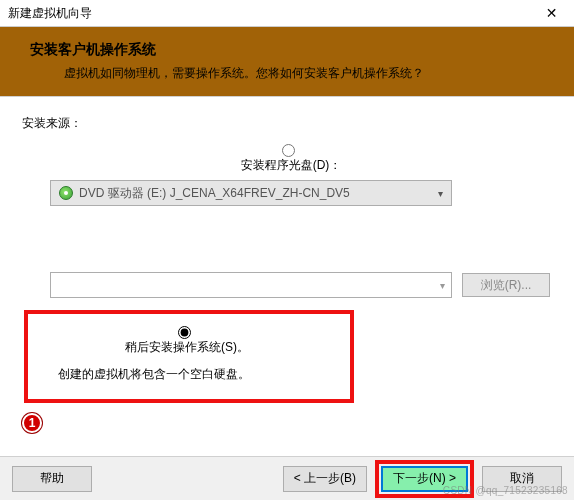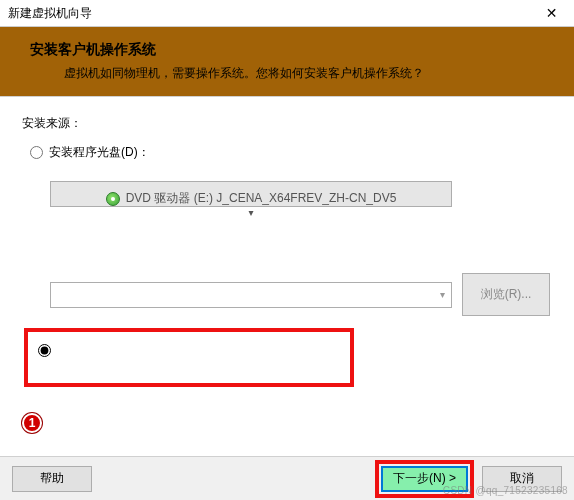--- a/index.html
+++ b/index.html
@@ -37,38 +37,38 @@
   .header p { font-size: 12px; color: #000; margin-left: 34px; }
   .content {
     padding: 18px 22px 0 22px;
     position: relative;
   }
   .section-label { font-size: 12px; margin-bottom: 12px; }
   .option-row {
     display: flex; align-items: center;
     margin: 8px 0 6px 8px;
     font-size: 12px;
+    flex-direction: column;
   }
   .option-row input[type=radio] {
     width: 13px; height: 13px; margin-right: 6px;
     accent-color: #000;
   }
   .dropdown {
-    margin: 20px 0 0 28px;
+    margin: 6px 0 0 28px;
     width: 402px;
     height: 26px;
     background: #e6e6e6;
     border: 1px solid #adadad;
     display: flex;
     align-items: center;
-    padding: 8px 8px;
+    padding: 2px 8px;
     justify-content: space-between;
     color: #555;
     cursor: pointer;
-    flex-direction: column;
   }
   .dropdown .dd-left { display: flex; align-items: center; gap: 6px; }
   .dropdown .disc-icon {
     width: 14px; height: 14px;
     border-radius: 50%;
     background: radial-gradient(circle at 40% 40%, #8de36a, #3aa038);
     border: 1px solid #2a7a28;
     position: relative;
   }
   .dropdown .disc-icon::after {
@@ -82,21 +82,21 @@
   }
   .iso-input {
     width: 402px; height: 26px;
     border: 1px solid #adadad;
     background: #fff;
     padding: 0 6px;
     display: flex; align-items: center; justify-content: flex-end;
   }
   .iso-input .chevron { color: #999; }
   .browse-btn {
-    width: 88px; height: 43px;
+    width: 88px; height: 24px;
     border: 1px solid #adadad;
     background: #e6e6e6;
     color: #888;
     font-size: 12px;
     display: flex; align-items: center; justify-content: center;
   }
   .gap { height: 60px; }
   .opt3-box {
     border: 4px solid #e11;
     margin: 12px 0 0 2px;
@@ -200,30 +200,35 @@
     </div>
   </div>
 
   <div class="badge badge1">
     <span>1</span>
   </div>
 
   <div class="opt3-box">
     <label class="option-row">
       <input type="radio" name="src" checked="" style="">
+      <span>稍后安装操作系统(S)。</span>
     </label>
+    <div class="opt3-desc">创建的虚拟机将包含一个空白硬盘。</div>
   </div>
 
 </div>
 
 <div class="footer">
   <div class="btn">
     <span>帮助</span>
   </div>
   <div class="spacer"></div>
+  <div class="btn">
+    <span>&lt; 上一步(B)</span>
+  </div>
   <div class="next-box">
     <div class="btn">
       <span>下一步(N) &gt;</span>
     </div>
   </div>
   <div class="btn">
     <span>取消</span>
   </div>
 </div>
 

